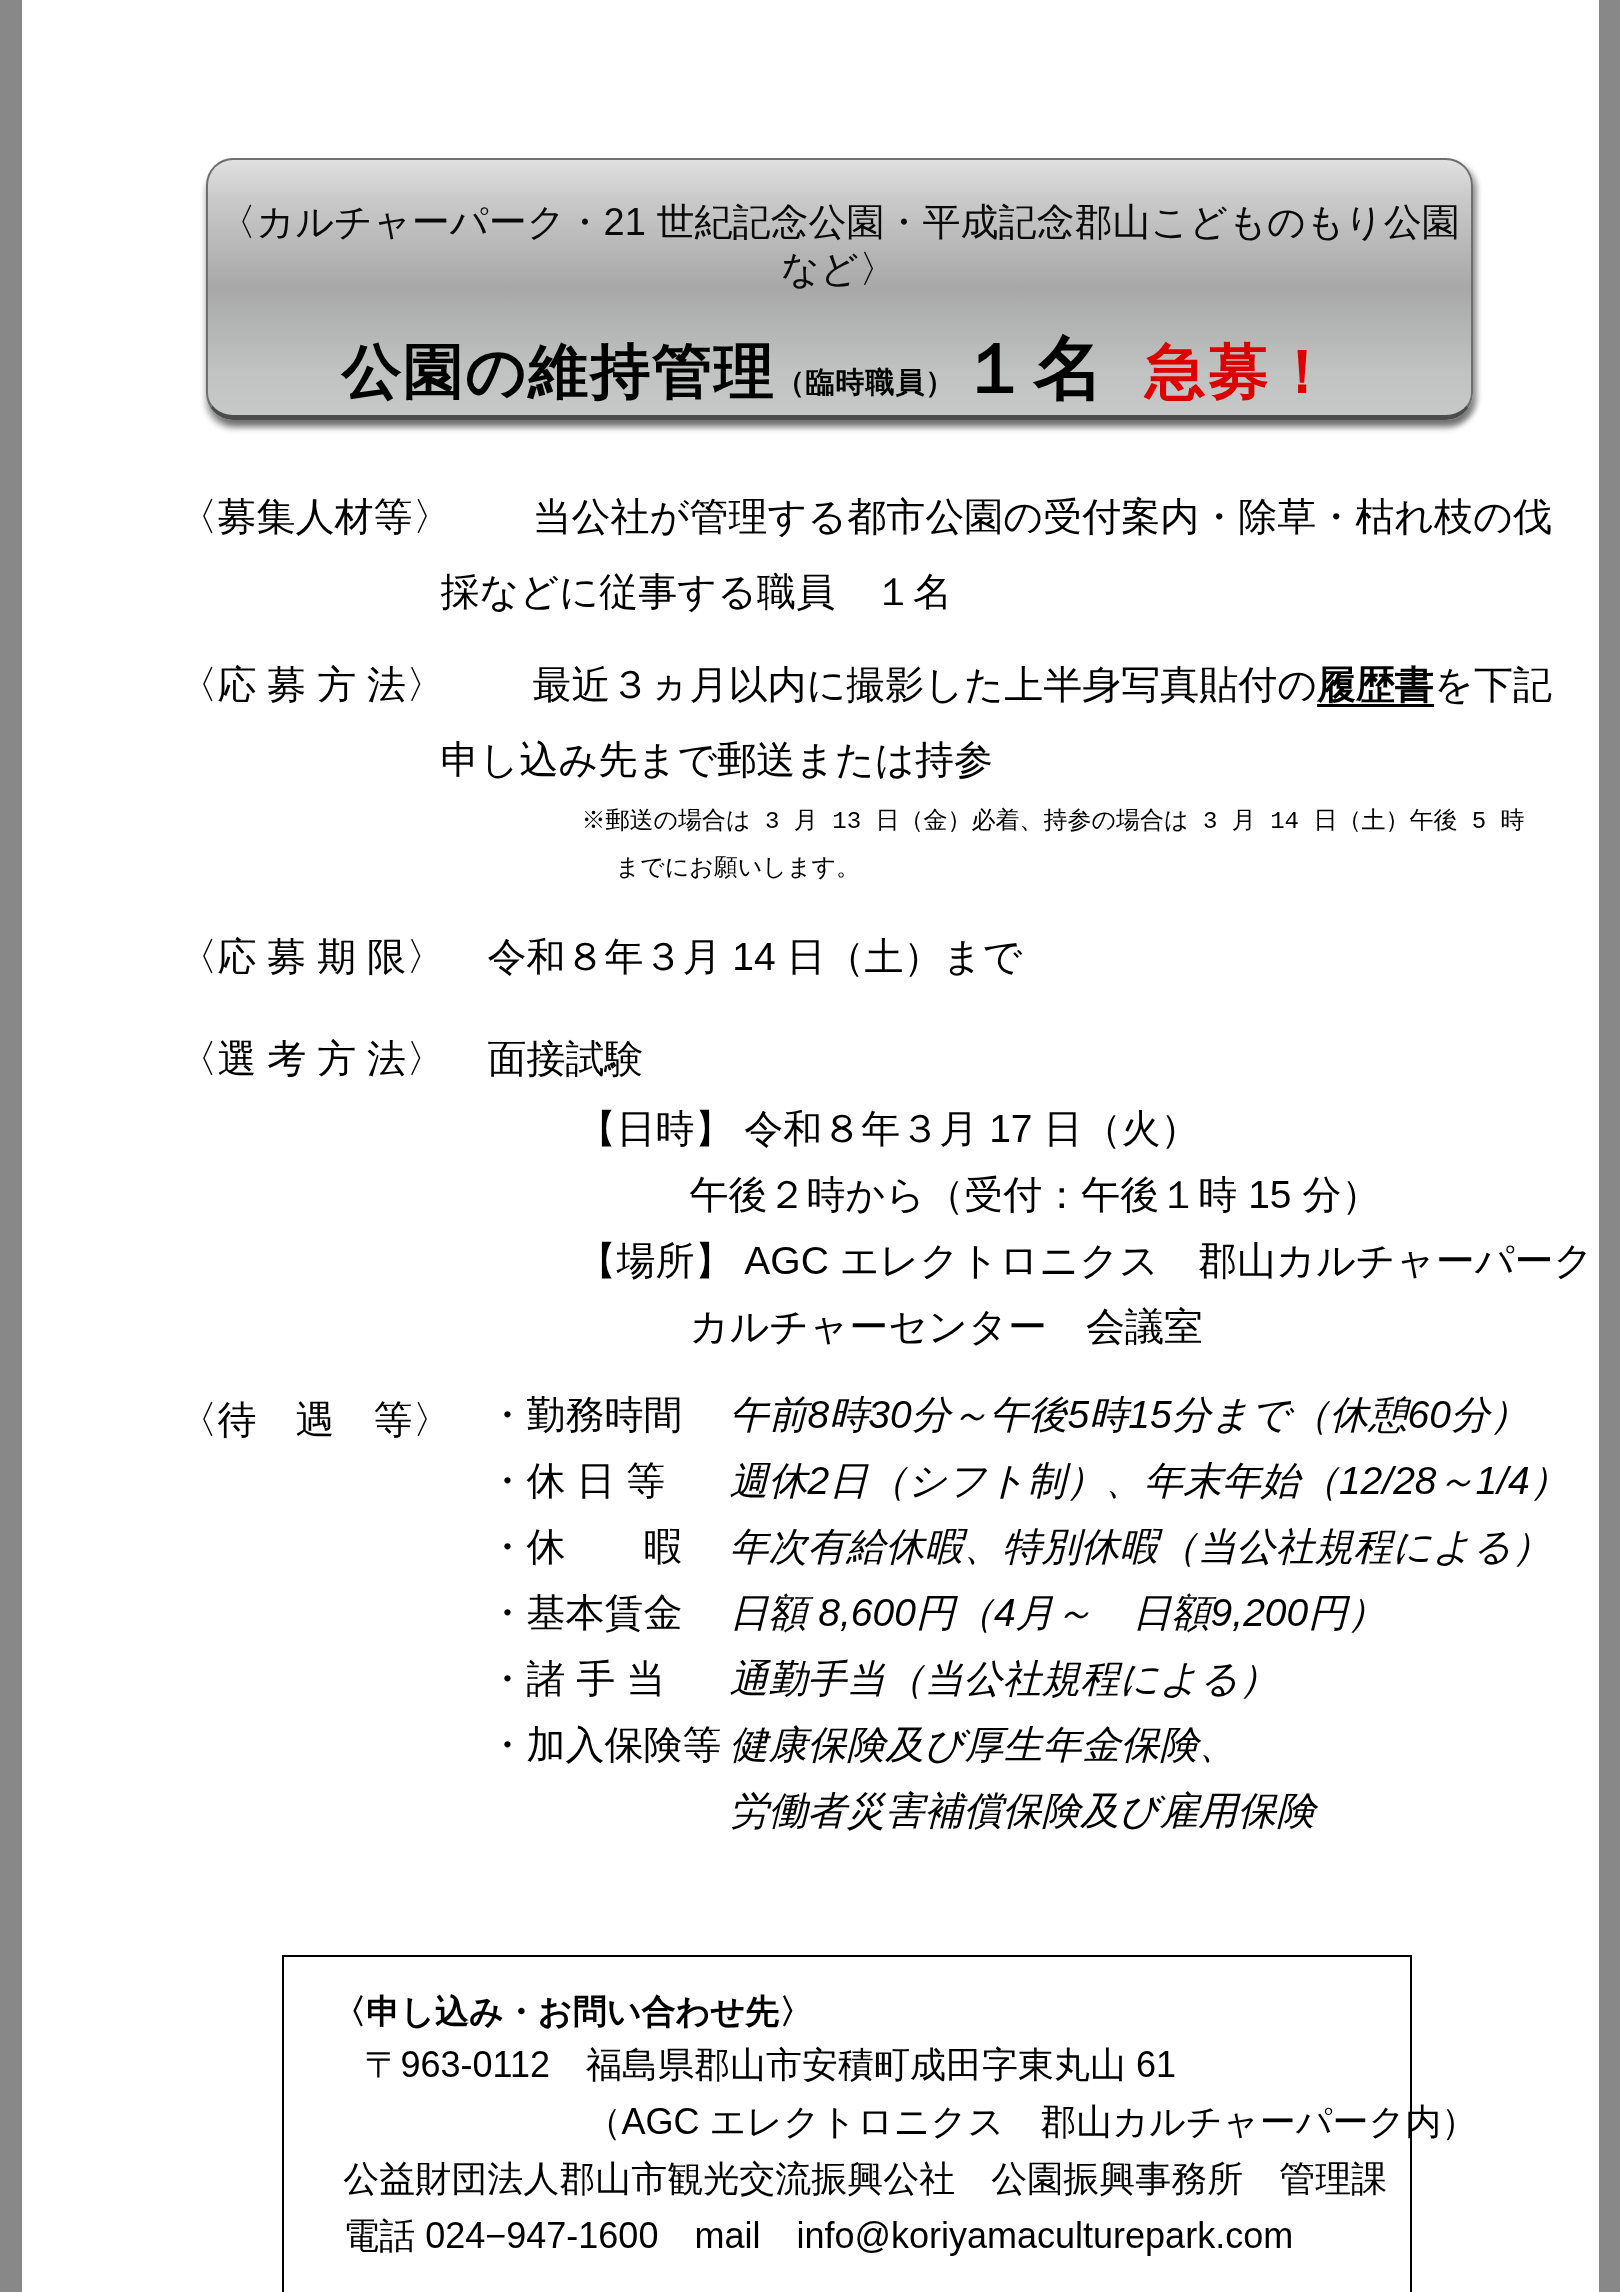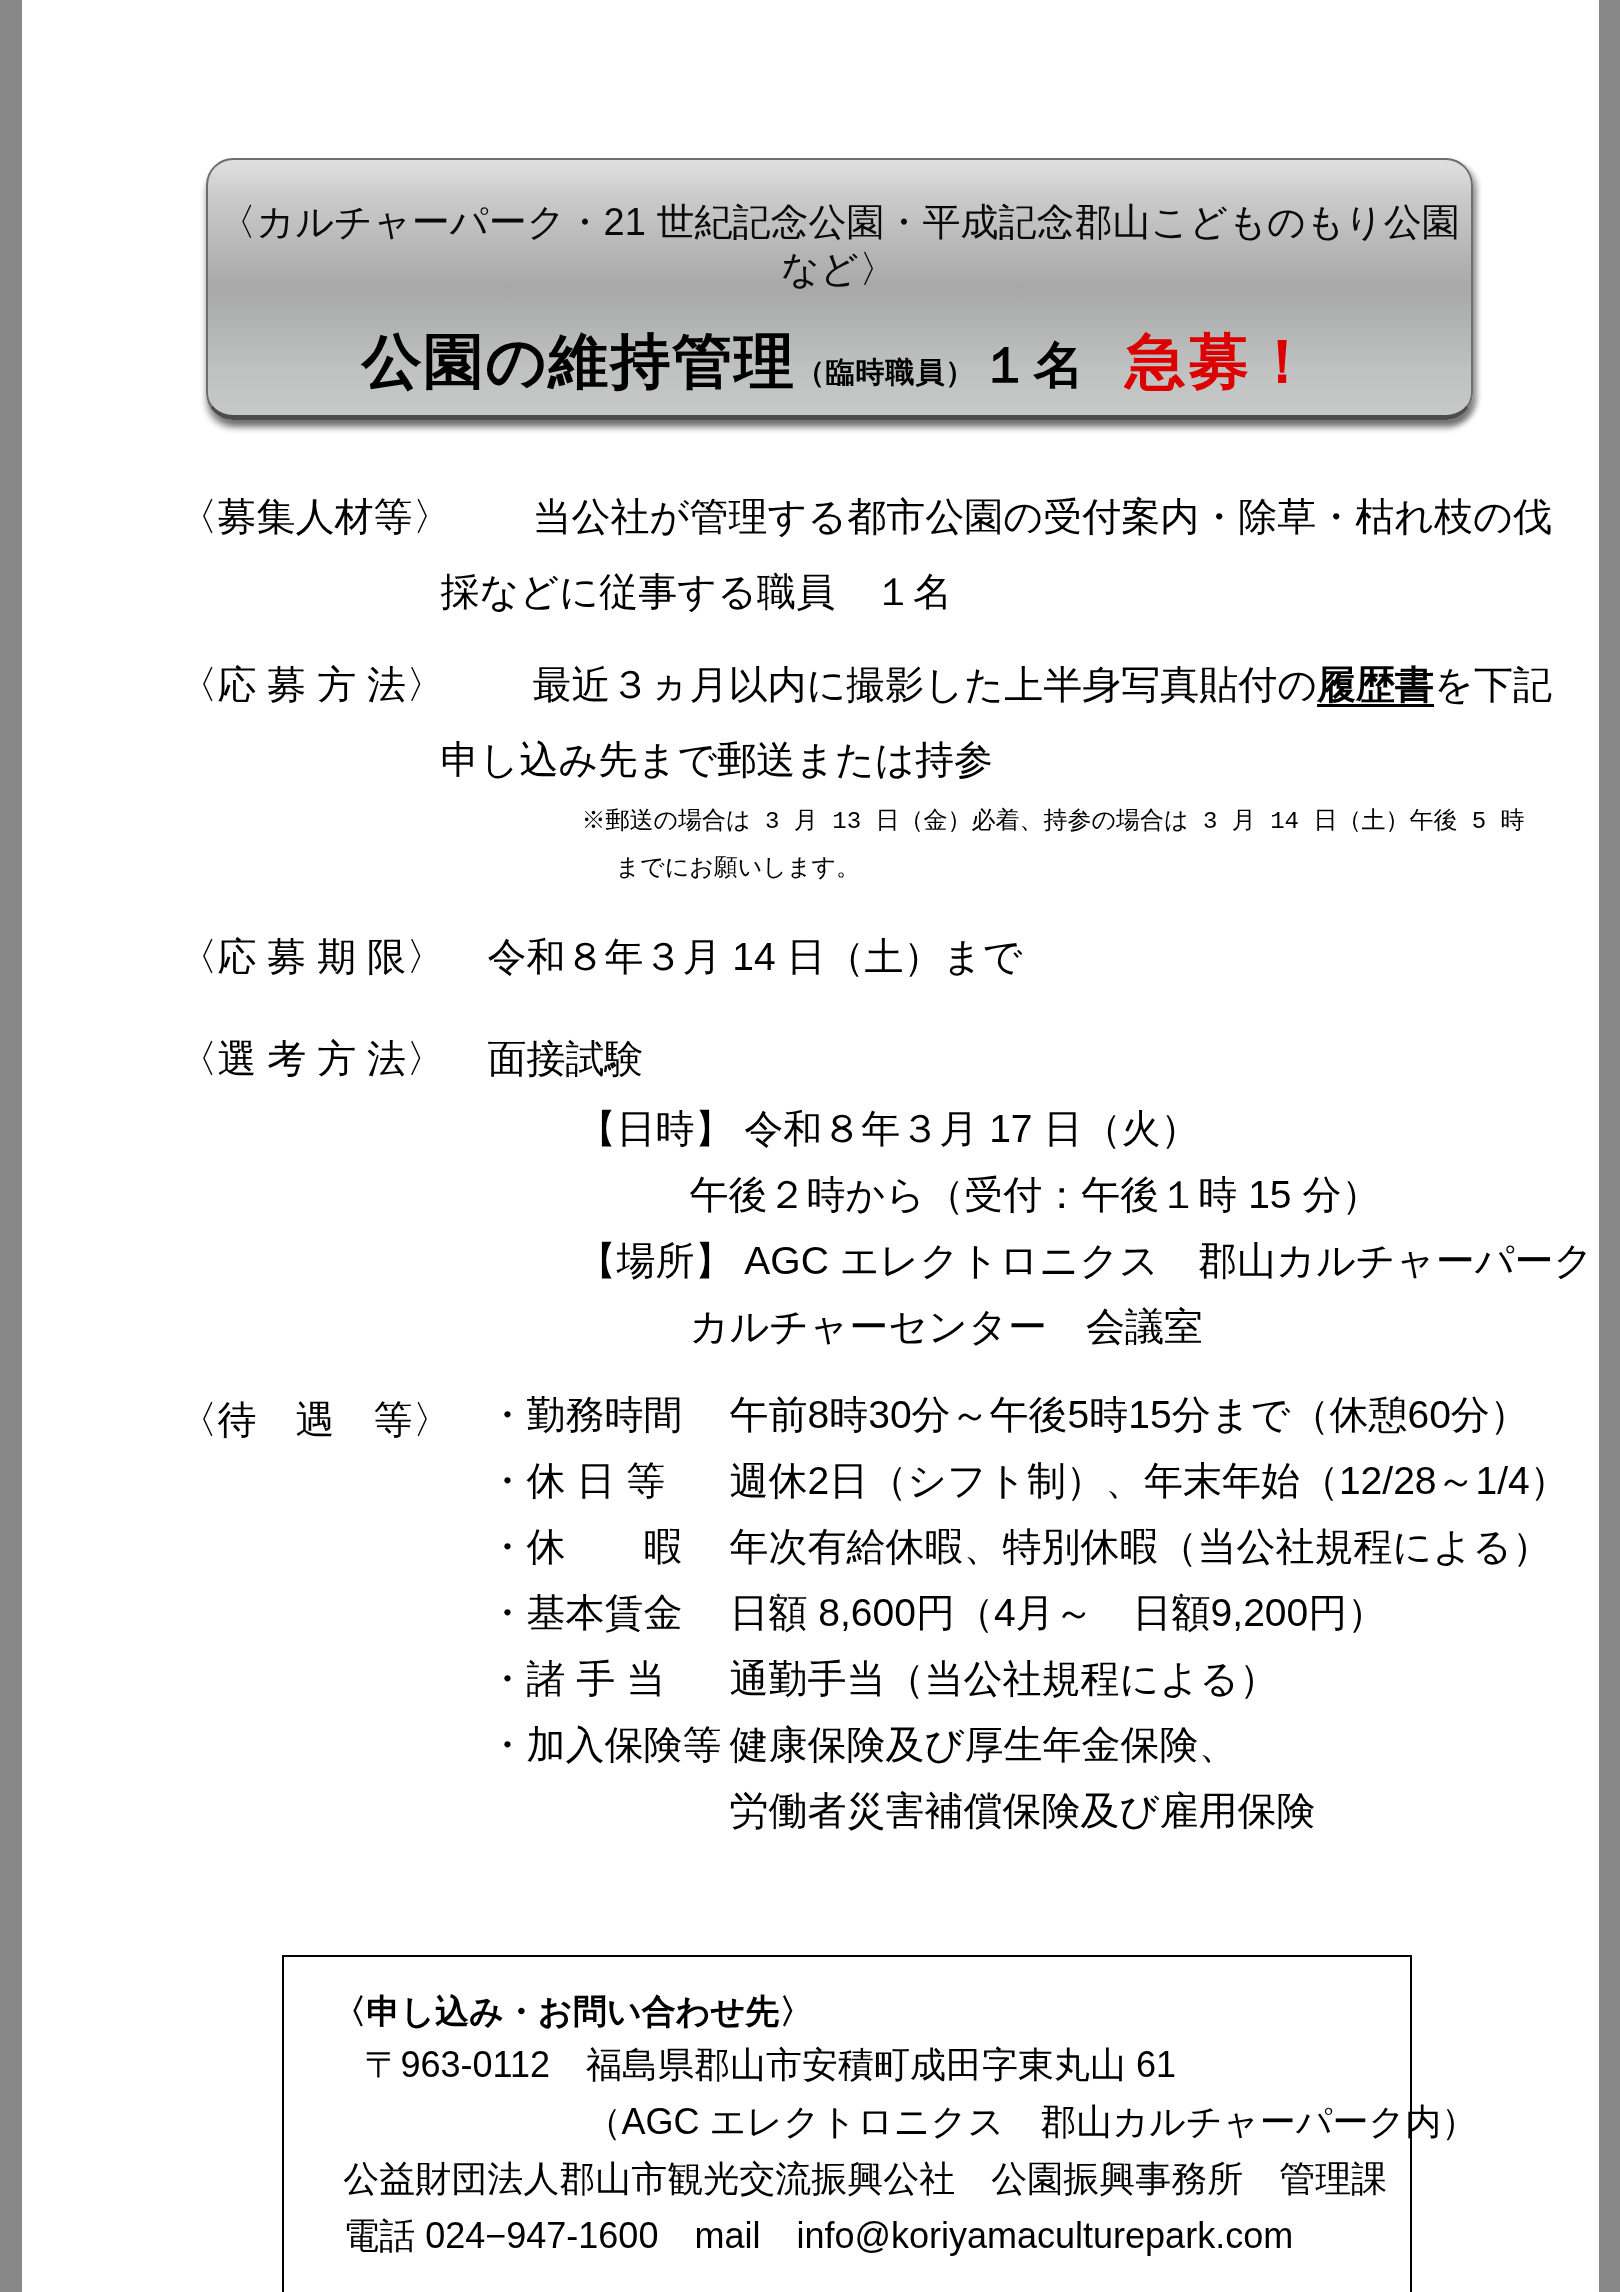--- a/index.html
+++ b/index.html
@@ -32,21 +32,21 @@
     letter-spacing:0px;
     color:#0a0a0a;
   }
   .banner-title{
     margin-top:29px;
     font-weight:bold;
     white-space:nowrap;
   }
   .banner-title .t-main{font-size:60px;letter-spacing:1.8px;}
   .banner-title .t-paren{font-size:29px;letter-spacing:0.9px;}
-  .banner-title .t-count{font-size:50px;margin-left:5px;letter-spacing:3.6px;}
+  .banner-title .t-count{font-size:70px;margin-left:5px;letter-spacing:3.6px;}
   .banner-title .t-urgent{font-size:60px;margin-left:38px;letter-spacing:3.6px;}
   
   .body-area{
     position:absolute;
     left:157px;top:479px;
     width:1379px;
   }
   .sec{display:flex;align-items:flex-start;}
   .sec-label{
     flex:none;width:309px;
@@ -60,21 +60,21 @@
   .note-block{margin-top:1px;margin-left:94px;font-size:24px;line-height:47px;font-family:Liberation Mono, monospace;}
   .note-cont{padding-left:34px;}
   .em-underline{font-weight:bold;text-decoration:underline;text-decoration-thickness:2.7px;text-underline-offset:6.3px;}
   .gap20{height:18px;}.gap24{height:21.5px;}.gap30{height:27px;}
   .detail-lines{font-size:39px;line-height:66px;margin-left:90px;}
   .detail-sub{padding-left:112px;}
   
   .treat-rows{font-size:39px;line-height:66px;}
   .treat-row{display:flex;}
   .treat-term{flex:none;width:242px;white-space:nowrap;}
-  .treat-desc{flex:1;white-space:nowrap;}
+  .treat-desc{flex:1;white-space:nowrap;font-style:italic;}
   
   .contact-box{
     position:absolute;
     left:260px;top:1939px;
     width:1130px;
     box-sizing:border-box;
     border:2.7px solid #000;
     padding:29px 27px 38px 49px;
     margin-top:16px;
   }

